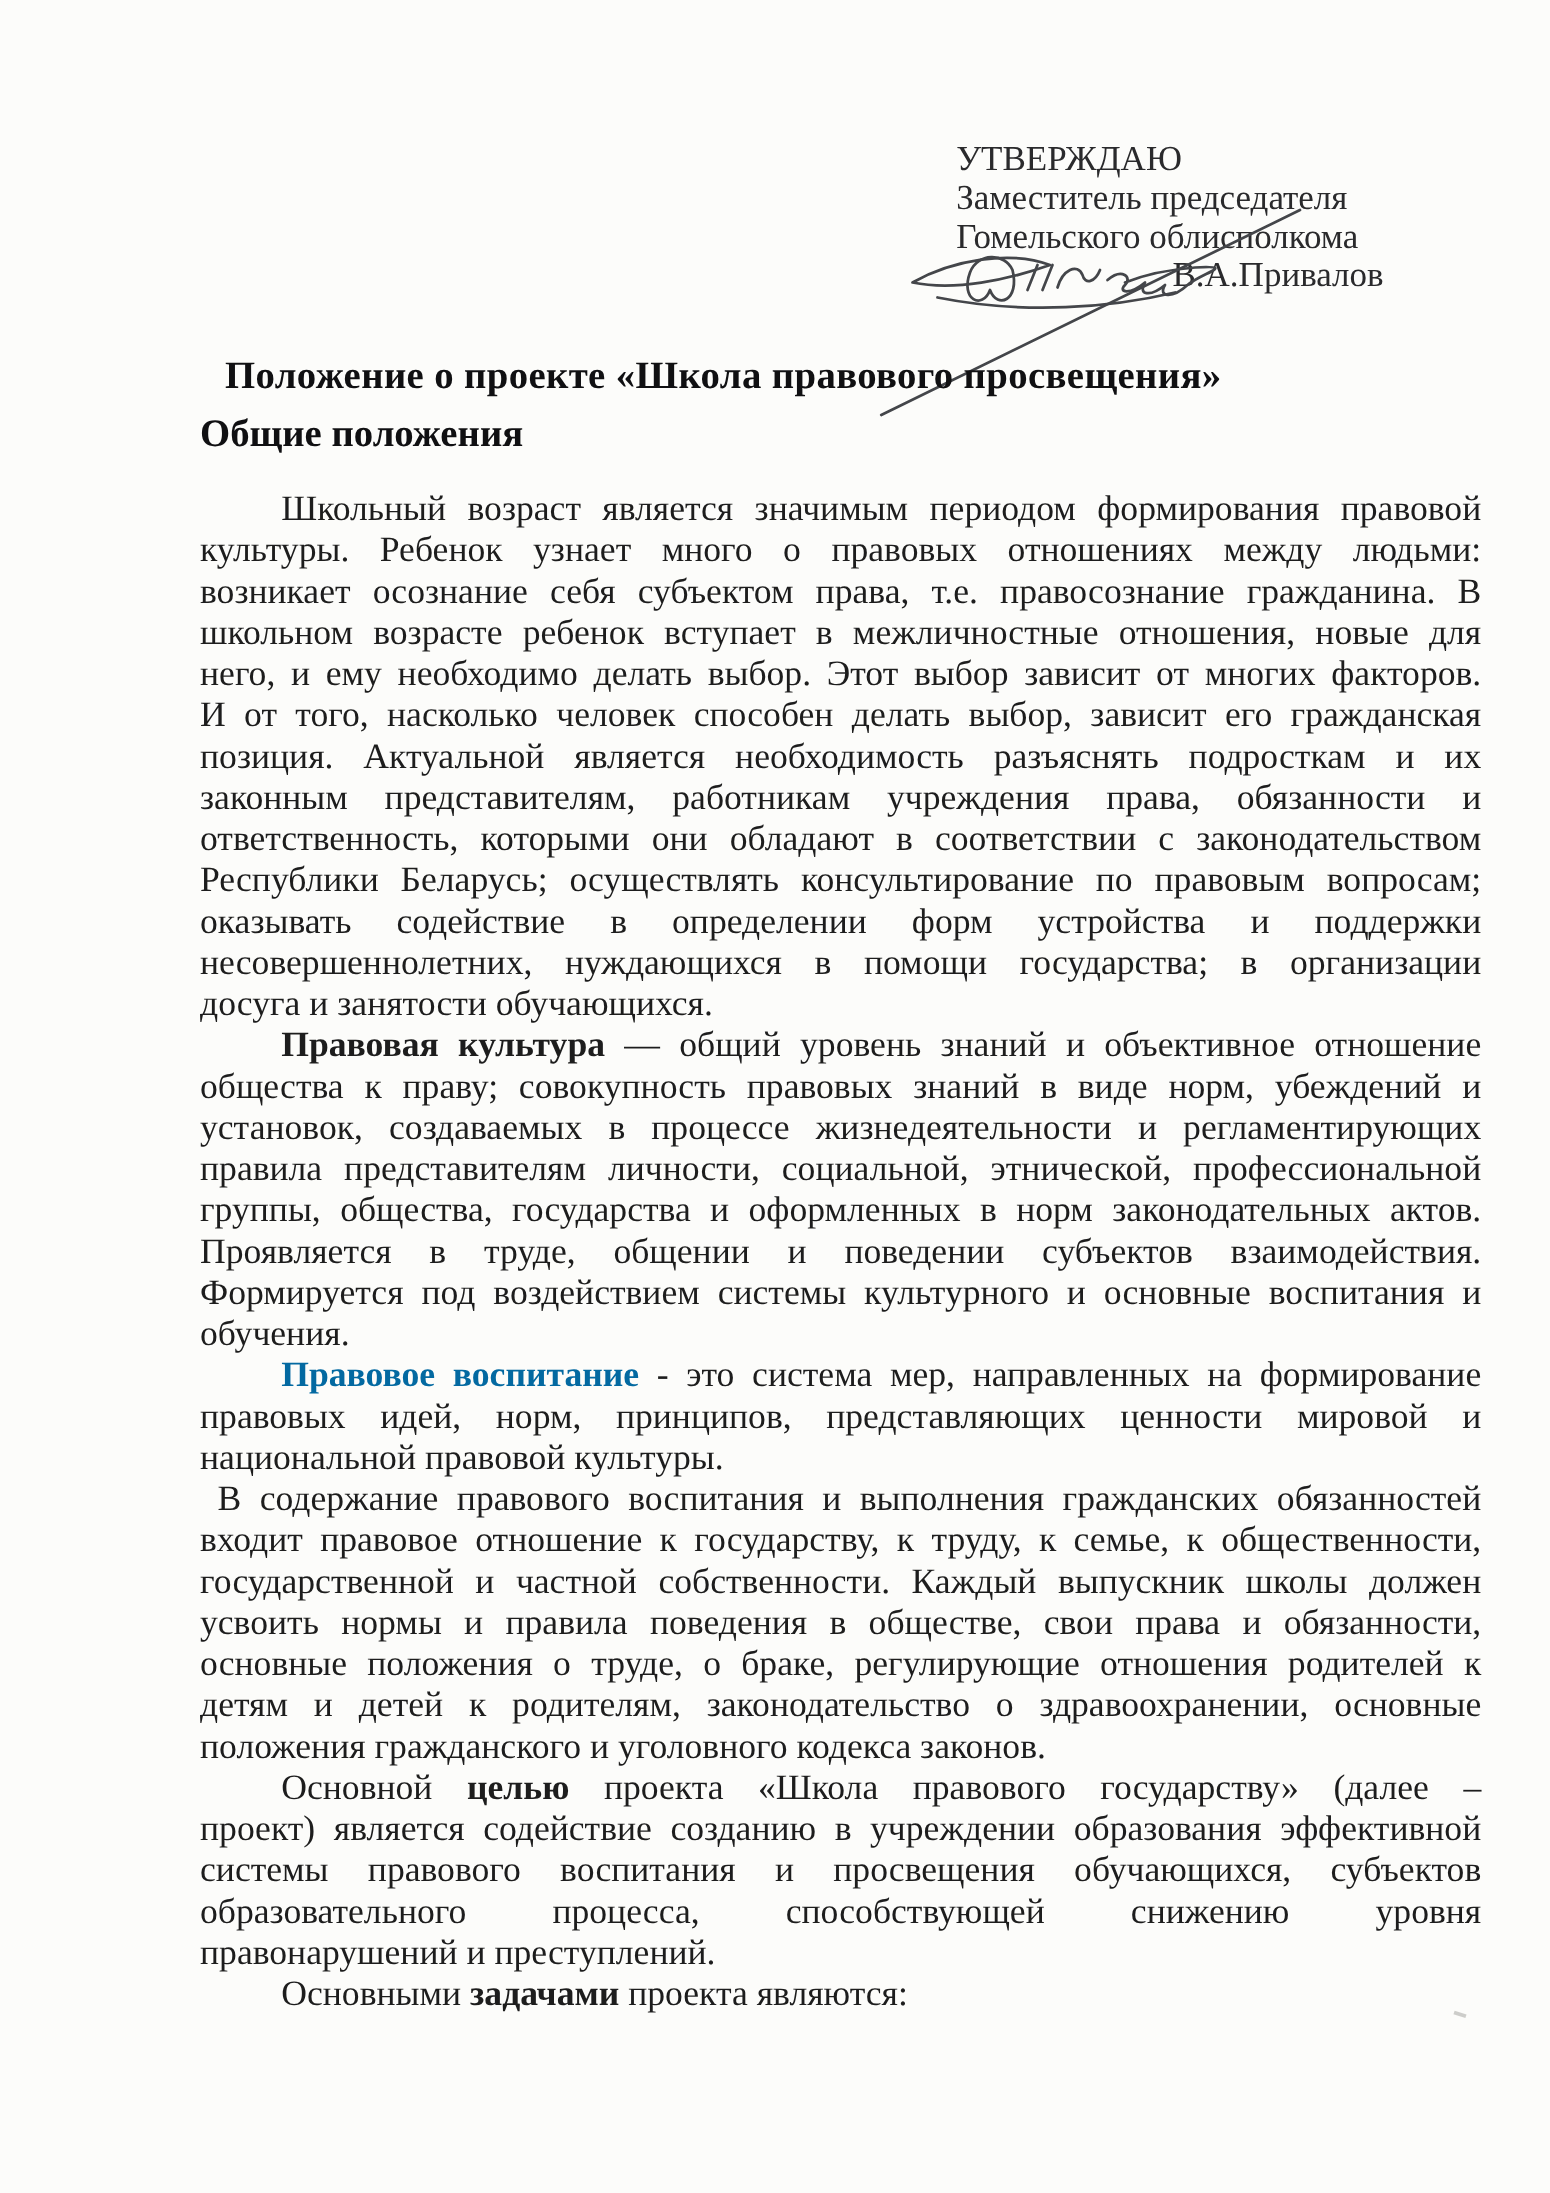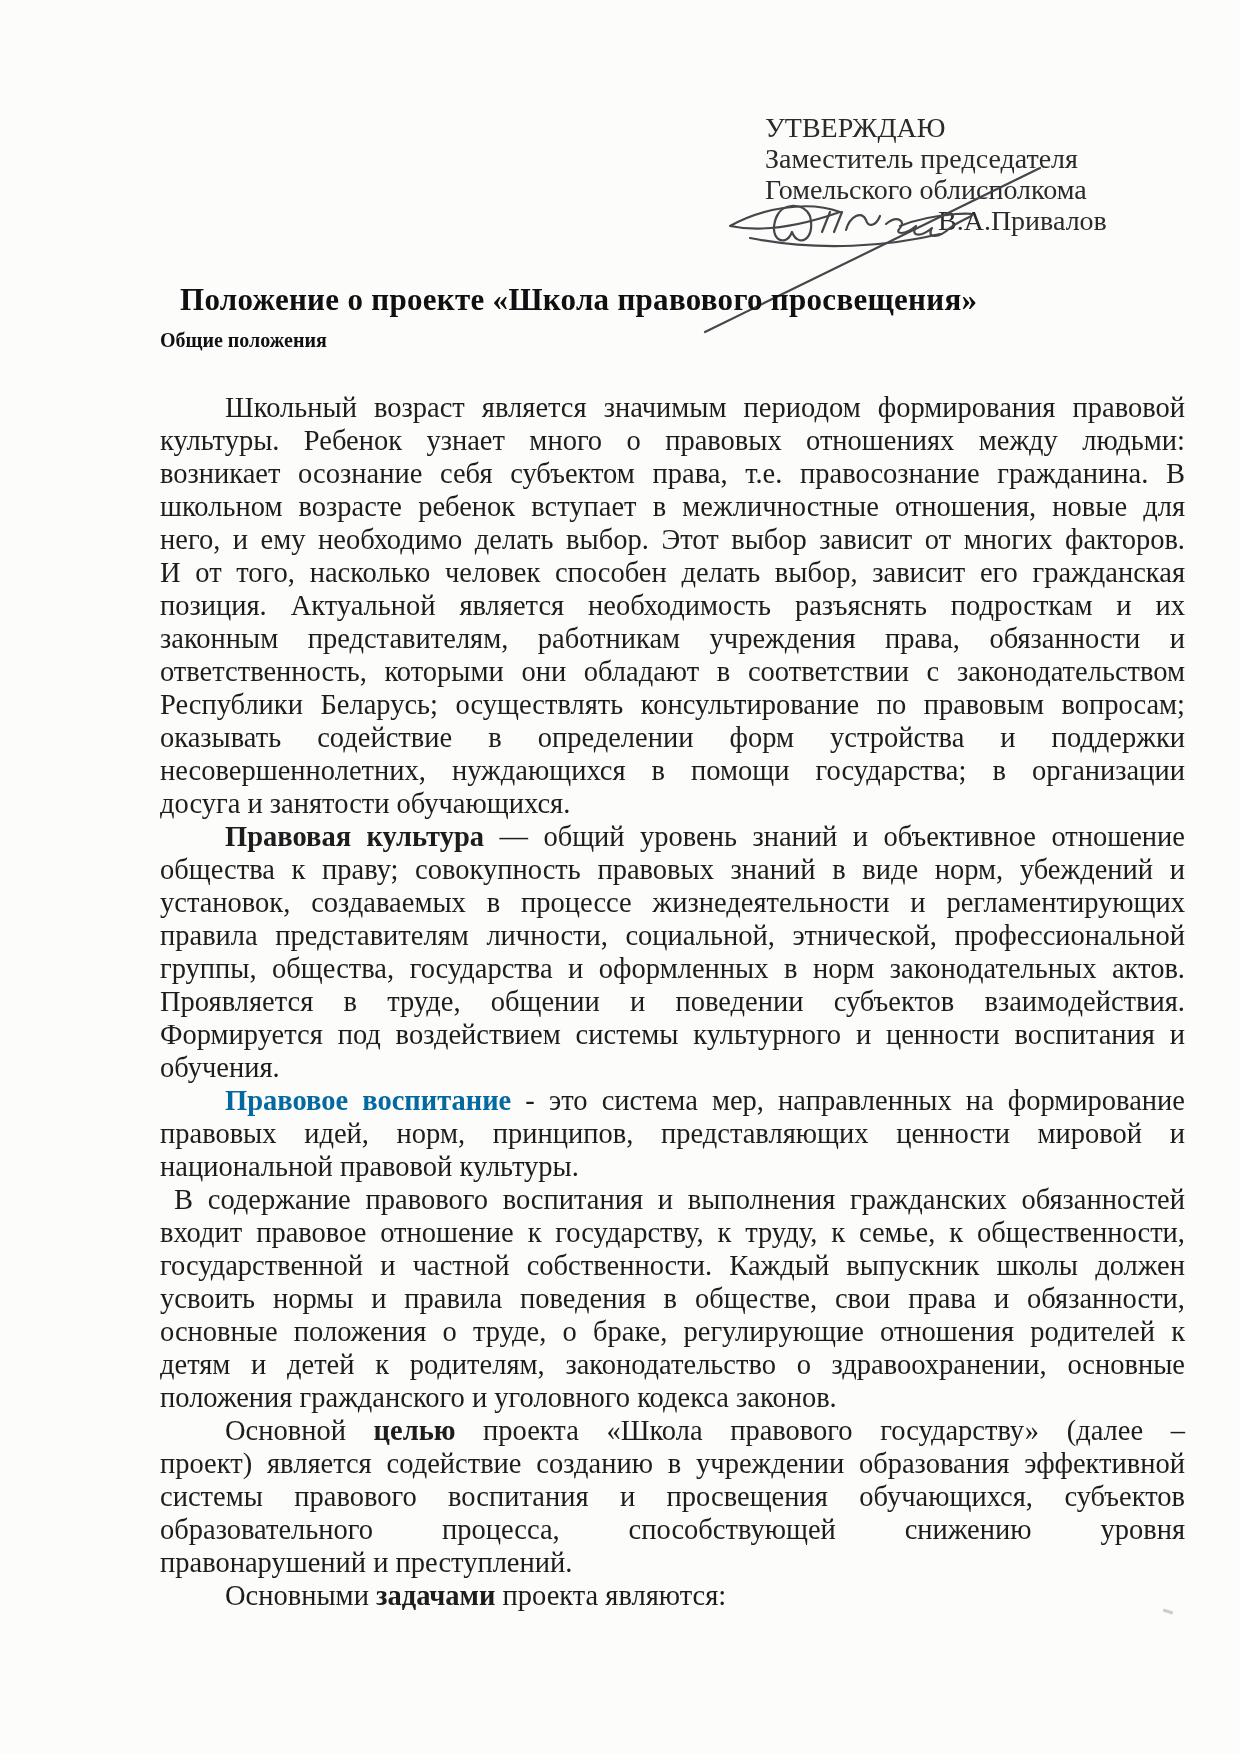--- a/index.html
+++ b/index.html
@@ -30,21 +30,21 @@
     fill:none; stroke:#44464a; stroke-width:2.2;
     stroke-linecap:round; stroke-linejoin:round;
   }
   .title {
     position:absolute; left:164px; top:266px; width:1025px;
     margin:16px; font-size:31px; font-weight:bold; color:#101012;
     letter-spacing:0.3px;
   }
   .heading {
     position:absolute; left:160px; top:329px; width:1025px;
-    margin:0; font-size:20px; font-weight:bold; color:#101012;
+    margin:0; font-size:31px; font-weight:bold; color:#101012;
   }
   .body-text {
     position:absolute; left:160px; top:391px; width:1025px;
     font-size:28.5px; line-height:33px;
   }
   .line { text-align:justify; text-align-last:justify; }
   .line.last { text-align-last:auto; }
   .line b { font-weight:bold; }
   
   .artifact {
@@ -93,21 +93,21 @@
       <div class="line"><span>Республики Беларусь; осуществлять консультирование по правовым вопросам;</span></div>
       <div class="line"><span>оказывать содействие в определении форм устройства и поддержки</span></div>
       <div class="line"><span>несовершеннолетних, нуждающихся в помощи государства; в организации</span></div>
       <div class="line last"><span>досуга и занятости обучающихся.</span></div>
       <div class="line" style="text-indent: 65px;"><b>Правовая культура</b><span> — общий уровень знаний и объективное отношение</span></div>
       <div class="line"><span>общества к праву; совокупность правовых знаний в виде норм, убеждений и</span></div>
       <div class="line"><span>установок, создаваемых в процессе жизнедеятельности и регламентирующих</span></div>
       <div class="line"><span>правила представителям личности, социальной, этнической, профессиональной</span></div>
       <div class="line"><span>группы, общества, государства и оформленных в норм законодательных актов.</span></div>
       <div class="line"><span>Проявляется в труде, общении и поведении субъектов взаимодействия.</span></div>
-      <div class="line"><span>Формируется под воздействием системы культурного и ценности воспитания и</span></div>
+      <div class="line"><span>Формируется под воздействием системы культурного и основные воспитания и</span></div>
       <div class="line last"><span>обучения.</span></div>
       <div class="line" style="text-indent: 65px;"><b style="color: #0369a1;">Правовое воспитание</b><span> - это система мер, направленных на формирование</span></div>
       <div class="line"><span>правовых идей, норм, принципов, представляющих ценности мировой и</span></div>
       <div class="line last"><span>национальной правовой культуры.</span></div>
       <div class="line" style="text-indent: 14px;"><span>В содержание правового воспитания и выполнения гражданских обязанностей</span></div>
       <div class="line"><span>входит правовое отношение к государству, к труду, к семье, к общественности,</span></div>
       <div class="line"><span>государственной и частной собственности. Каждый выпускник школы должен</span></div>
       <div class="line"><span>усвоить нормы и правила поведения в обществе, свои права и обязанности,</span></div>
       <div class="line"><span>основные положения о труде, о браке, регулирующие отношения родителей к</span></div>
       <div class="line"><span>детям и детей к родителям, законодательство о здравоохранении, основные</span></div>

